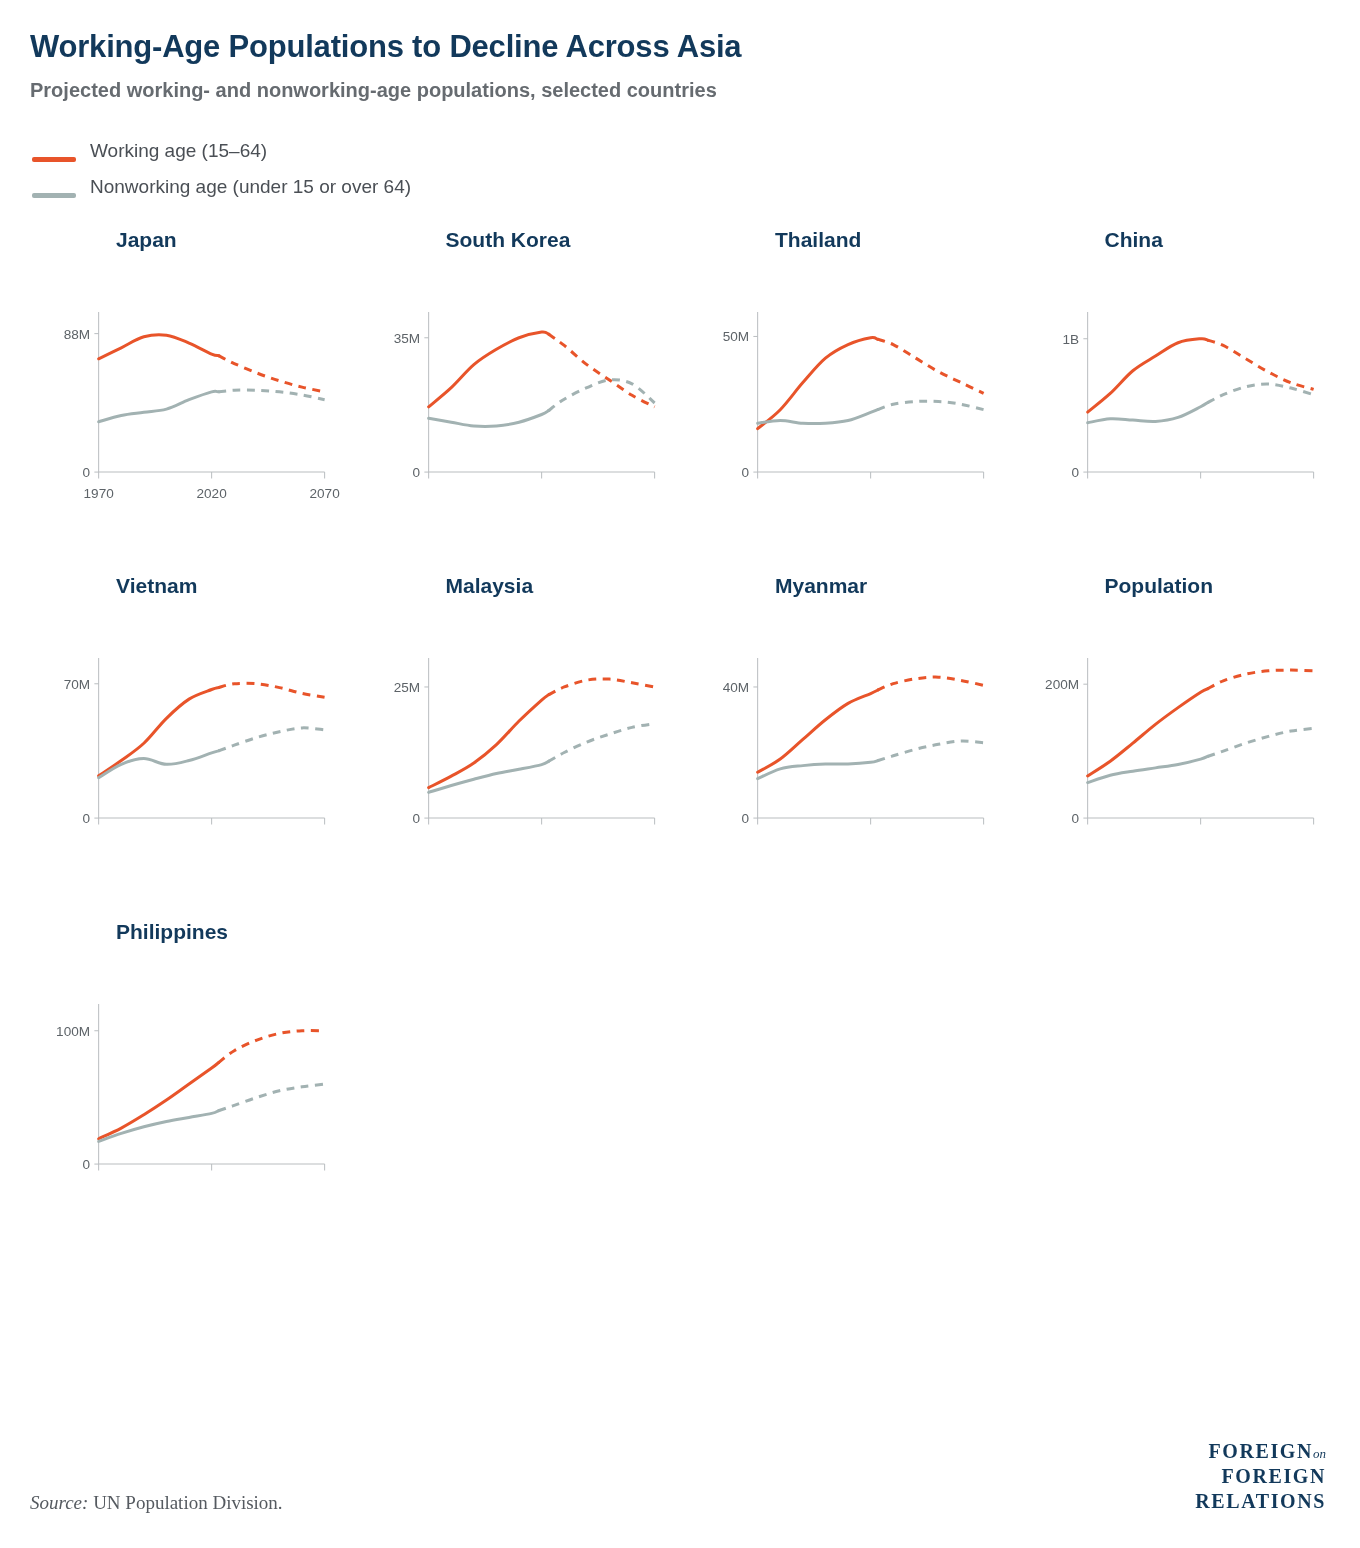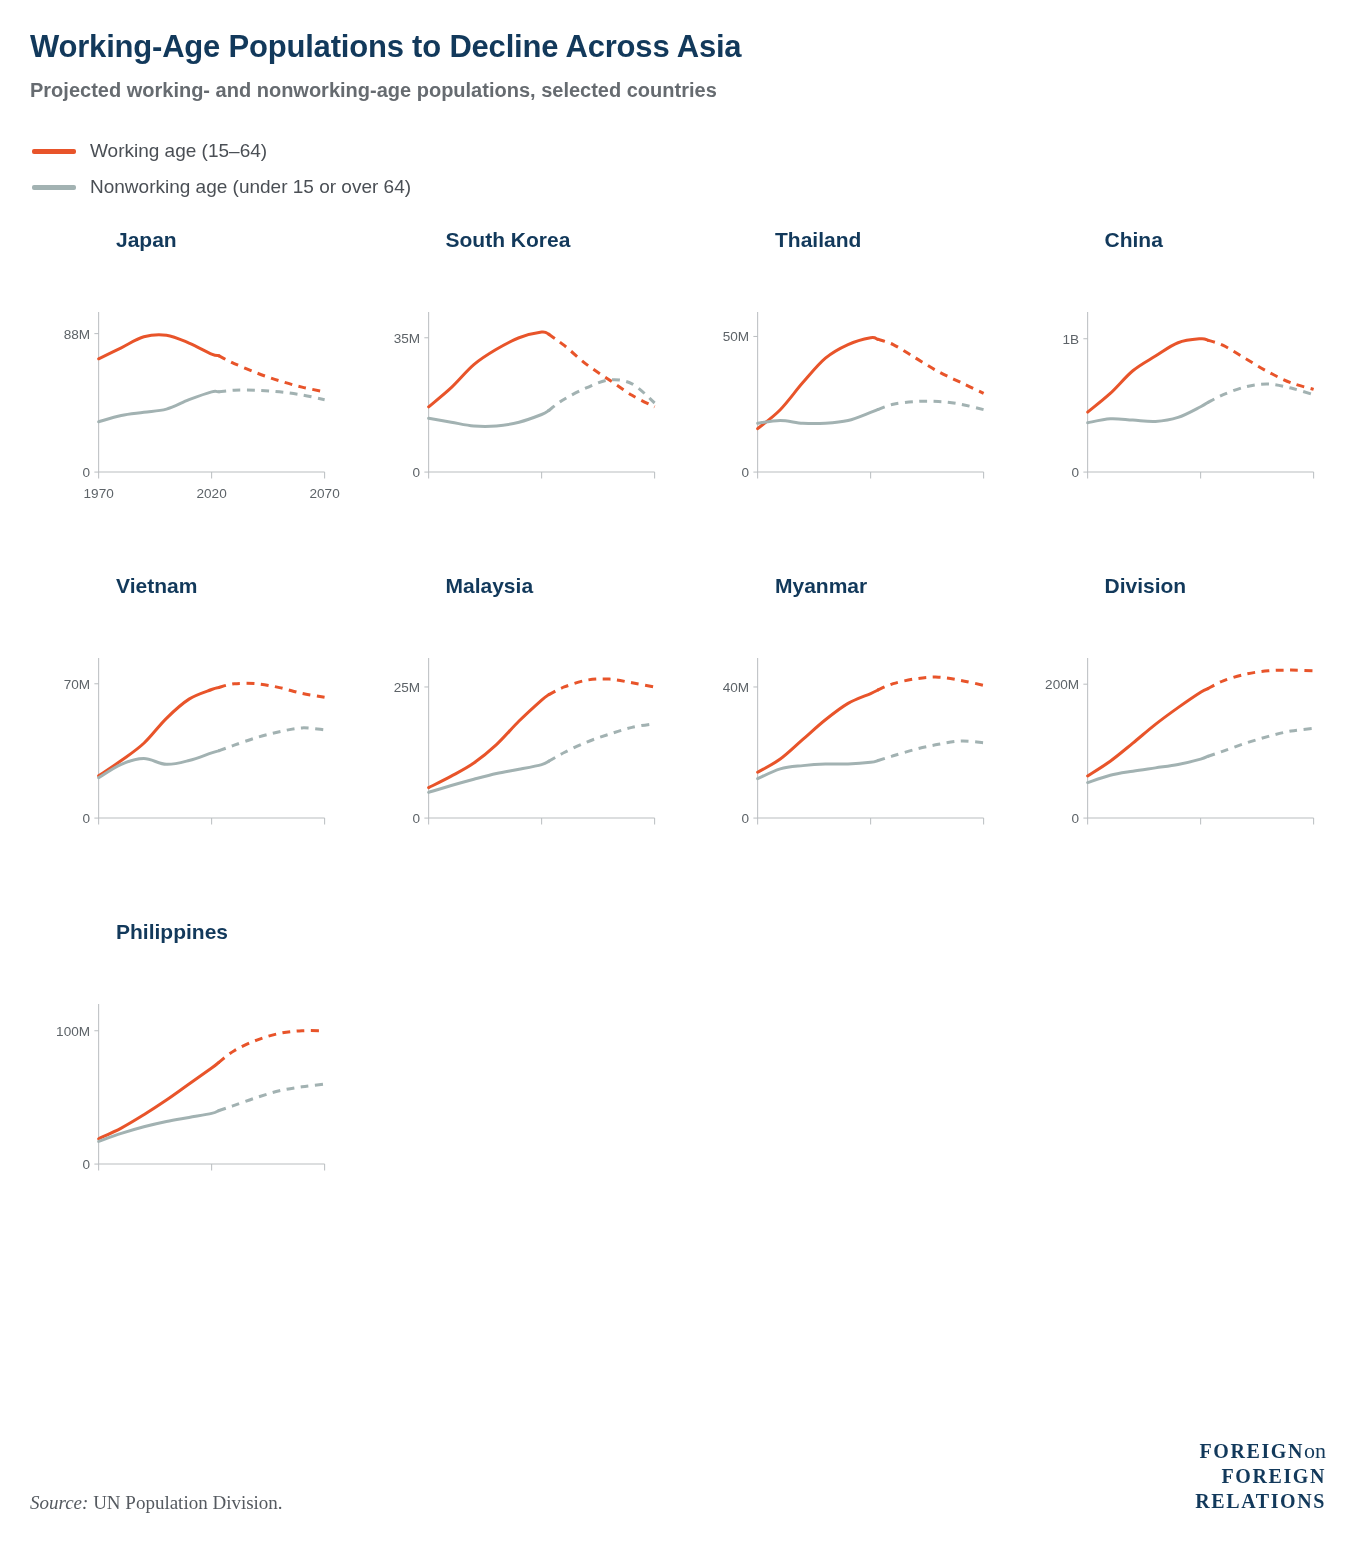--- a/index.html
+++ b/index.html
@@ -34,21 +34,21 @@
     font-size: 20px;
     color: #666b70;
     margin: 0 0 38px 0;
     font-weight: bold;
   }
   .legend {
     margin: 0 0 30px 2px;
   }
   .legend-row {
     display: flex;
-    align-items: center;
+    align-items: flex-end;
     margin-bottom: 14px;
   }
   .legend-swatch {
     width: 44px;
     height: 5px;
     border-radius: 2px;
     margin-right: 14px;
   }
   .legend-label {
     font-size: 19px;
@@ -115,23 +115,24 @@
   .logo {
     text-align: right;
     color: #12395b;
     font-family: "Liberation Serif", serif;
     font-size: 20px;
     font-weight: bold;
     letter-spacing: 1.6px;
     line-height: 1.25;
   }
   .logo .on {
+    font-style: italic;
     font-weight: normal;
     letter-spacing: 0;
-    font-size: 22px;
+    font-size: 13px;
   }
 </style>
 </head>
 <body>
 
 <div class="page">
 
   <h1 class="title">Working-Age Populations to Decline Across Asia</h1>
   <h2 class="subtitle">Projected working- and nonworking-age populations, selected countries</h2>
 
@@ -284,21 +285,21 @@
             <line x1="254" y1="234" x2="254" y2="243" class="tick-mark"></line>
             <line x1="412" y1="234" x2="412" y2="243" class="tick-mark"></line>
             <path d="M96.00,169.83C101.27,166.78 117.07,159.14 127.60,151.50C138.13,143.86 148.67,133.17 159.20,124.00C169.73,114.83 180.27,104.90 190.80,96.50C201.33,88.10 211.87,79.69 222.40,73.58C232.93,67.47 247.15,62.89 254.00,59.83C260.85,56.78 261.90,56.01 263.48,55.25C265.06,54.49 263.48,55.25 263.48,55.25" fill="none" stroke="#e8542a" stroke-width="4.2" stroke-linecap="round" stroke-linejoin="round"></path>
             <path d="M263.48,55.25C267.17,53.72 276.65,48.76 285.60,46.08C294.55,43.41 306.67,40.74 317.20,39.21C327.73,37.68 338.27,36.53 348.80,36.92C359.33,37.30 369.87,39.59 380.40,41.50C390.93,43.41 406.73,47.23 412.00,48.38" fill="none" stroke="#e8542a" stroke-width="4.2" stroke-linecap="butt" stroke-linejoin="round" stroke-dasharray="11 9"></path>
             <path d="M96.00,179.00C101.27,176.71 117.07,168.31 127.60,165.25C138.13,162.19 148.67,161.81 159.20,160.67C169.73,159.52 180.27,158.76 190.80,158.38C201.33,157.99 211.87,158.76 222.40,158.38C232.93,157.99 247.15,156.85 254.00,156.08C260.85,155.32 261.90,154.17 263.48,153.79C265.06,153.41 263.48,153.79 263.48,153.79" fill="none" stroke="#a2b2b2" stroke-width="4.2" stroke-linecap="round" stroke-linejoin="round"></path>
             <path d="M263.48,153.79C267.17,152.65 276.65,149.59 285.60,146.92C294.55,144.24 306.67,140.42 317.20,137.75C327.73,135.08 338.27,132.78 348.80,130.88C359.33,128.97 369.87,126.67 380.40,126.29C390.93,125.91 406.73,128.20 412.00,128.58" fill="none" stroke="#a2b2b2" stroke-width="4.2" stroke-linecap="butt" stroke-linejoin="round" stroke-dasharray="11 9"></path>
           </svg>
         </div>
       </div>
       <div class="panel">
-        <div class="panel-title">Division</div>
+        <div class="panel-title">Population</div>
         <div class="panel-plot">
           <svg viewBox="0 0 430 300" preserveAspectRatio="xMidYMid meet">
             <line x1="96" y1="10" x2="96" y2="234" class="axis-line"></line>
             <line x1="96" y1="234" x2="412" y2="234" class="axis-line"></line>
             <text x="84" y="241" text-anchor="end" class="tick-label">0</text>
             <line x1="90" y1="234" x2="96" y2="234" class="tick-mark"></line>
             <text x="84" y="53.7659574468085" text-anchor="end" class="tick-label">200M</text>
             <line x1="90" y1="46.7659574468085" x2="96" y2="46.7659574468085" class="tick-mark"></line>
             <line x1="96" y1="234" x2="96" y2="243" class="tick-mark"></line>
             <line x1="254" y1="234" x2="254" y2="243" class="tick-mark"></line>

